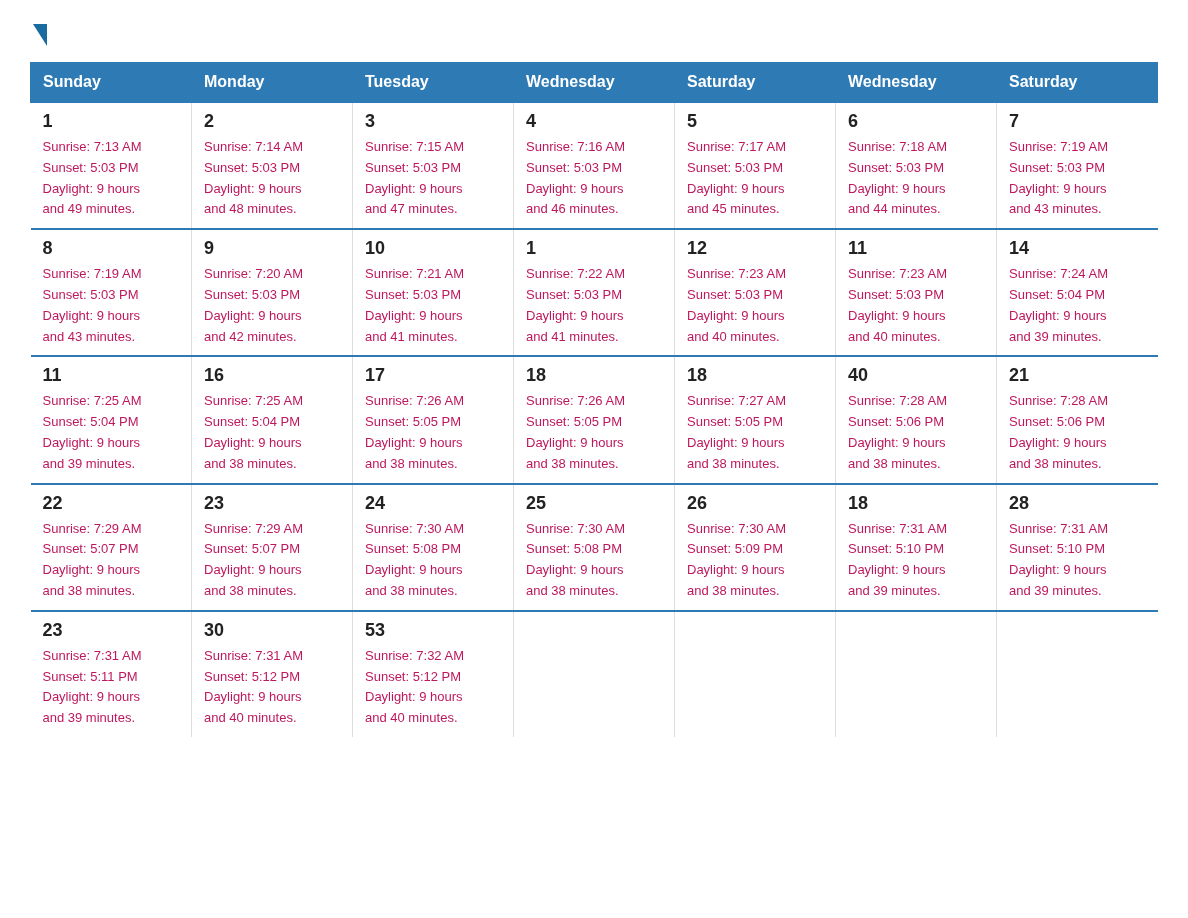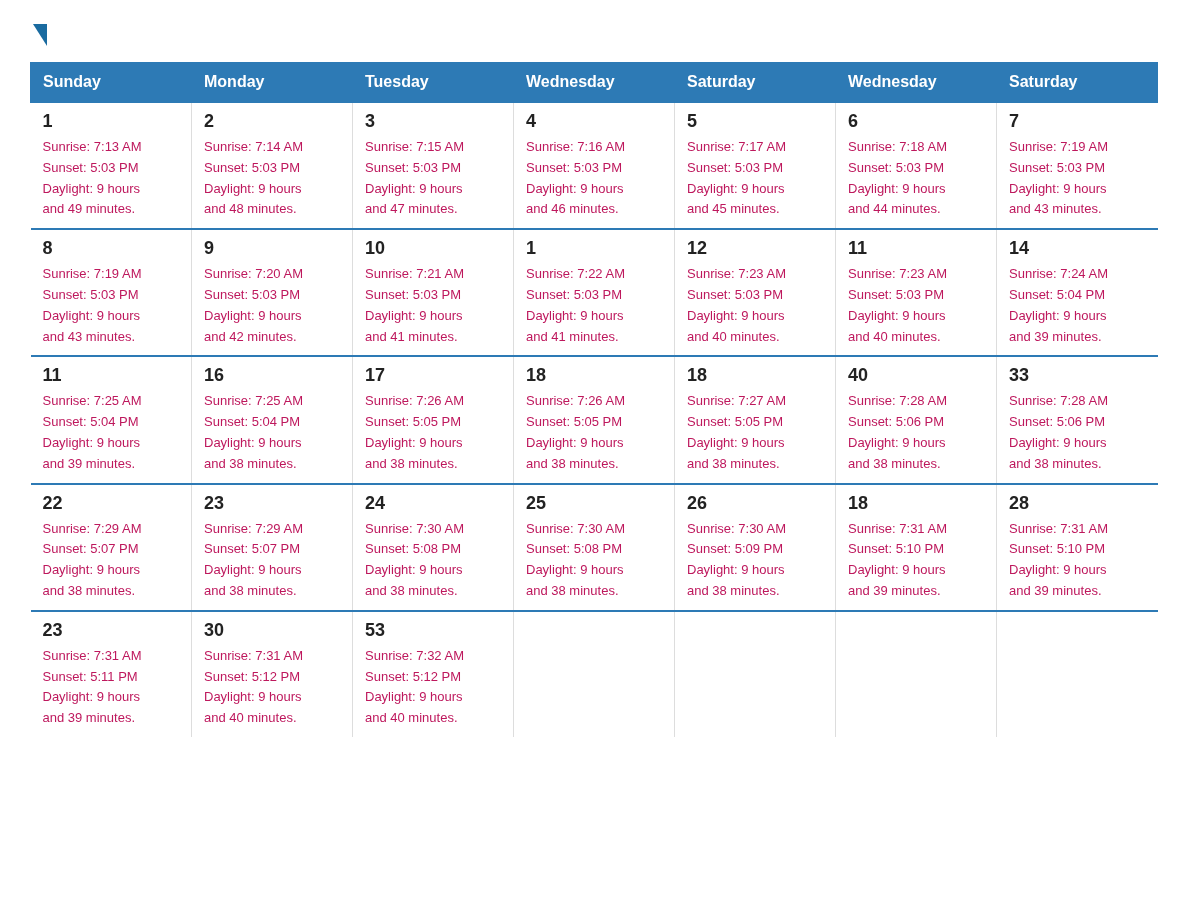--- a/index.html
+++ b/index.html
@@ -214,21 +214,21 @@
         </td>
         <td>
           <span class="day-number">18</span>
           <div class="day-info">Sunrise: 7:27 AM<br>Sunset: 5:05 PM<br>Daylight: 9 hours<br>and 38 minutes.</div>
         </td>
         <td>
           <span class="day-number">40</span>
           <div class="day-info">Sunrise: 7:28 AM<br>Sunset: 5:06 PM<br>Daylight: 9 hours<br>and 38 minutes.</div>
         </td>
         <td>
-          <span class="day-number">33</span>
+          <span class="day-number">21</span>
           <div class="day-info">Sunrise: 7:28 AM<br>Sunset: 5:06 PM<br>Daylight: 9 hours<br>and 38 minutes.</div>
         </td>
       </tr>
       <tr>
         <td>
           <span class="day-number">22</span>
           <div class="day-info">Sunrise: 7:29 AM<br>Sunset: 5:07 PM<br>Daylight: 9 hours<br>and 38 minutes.</div>
         </td>
         <td>
           <span class="day-number">23</span>

